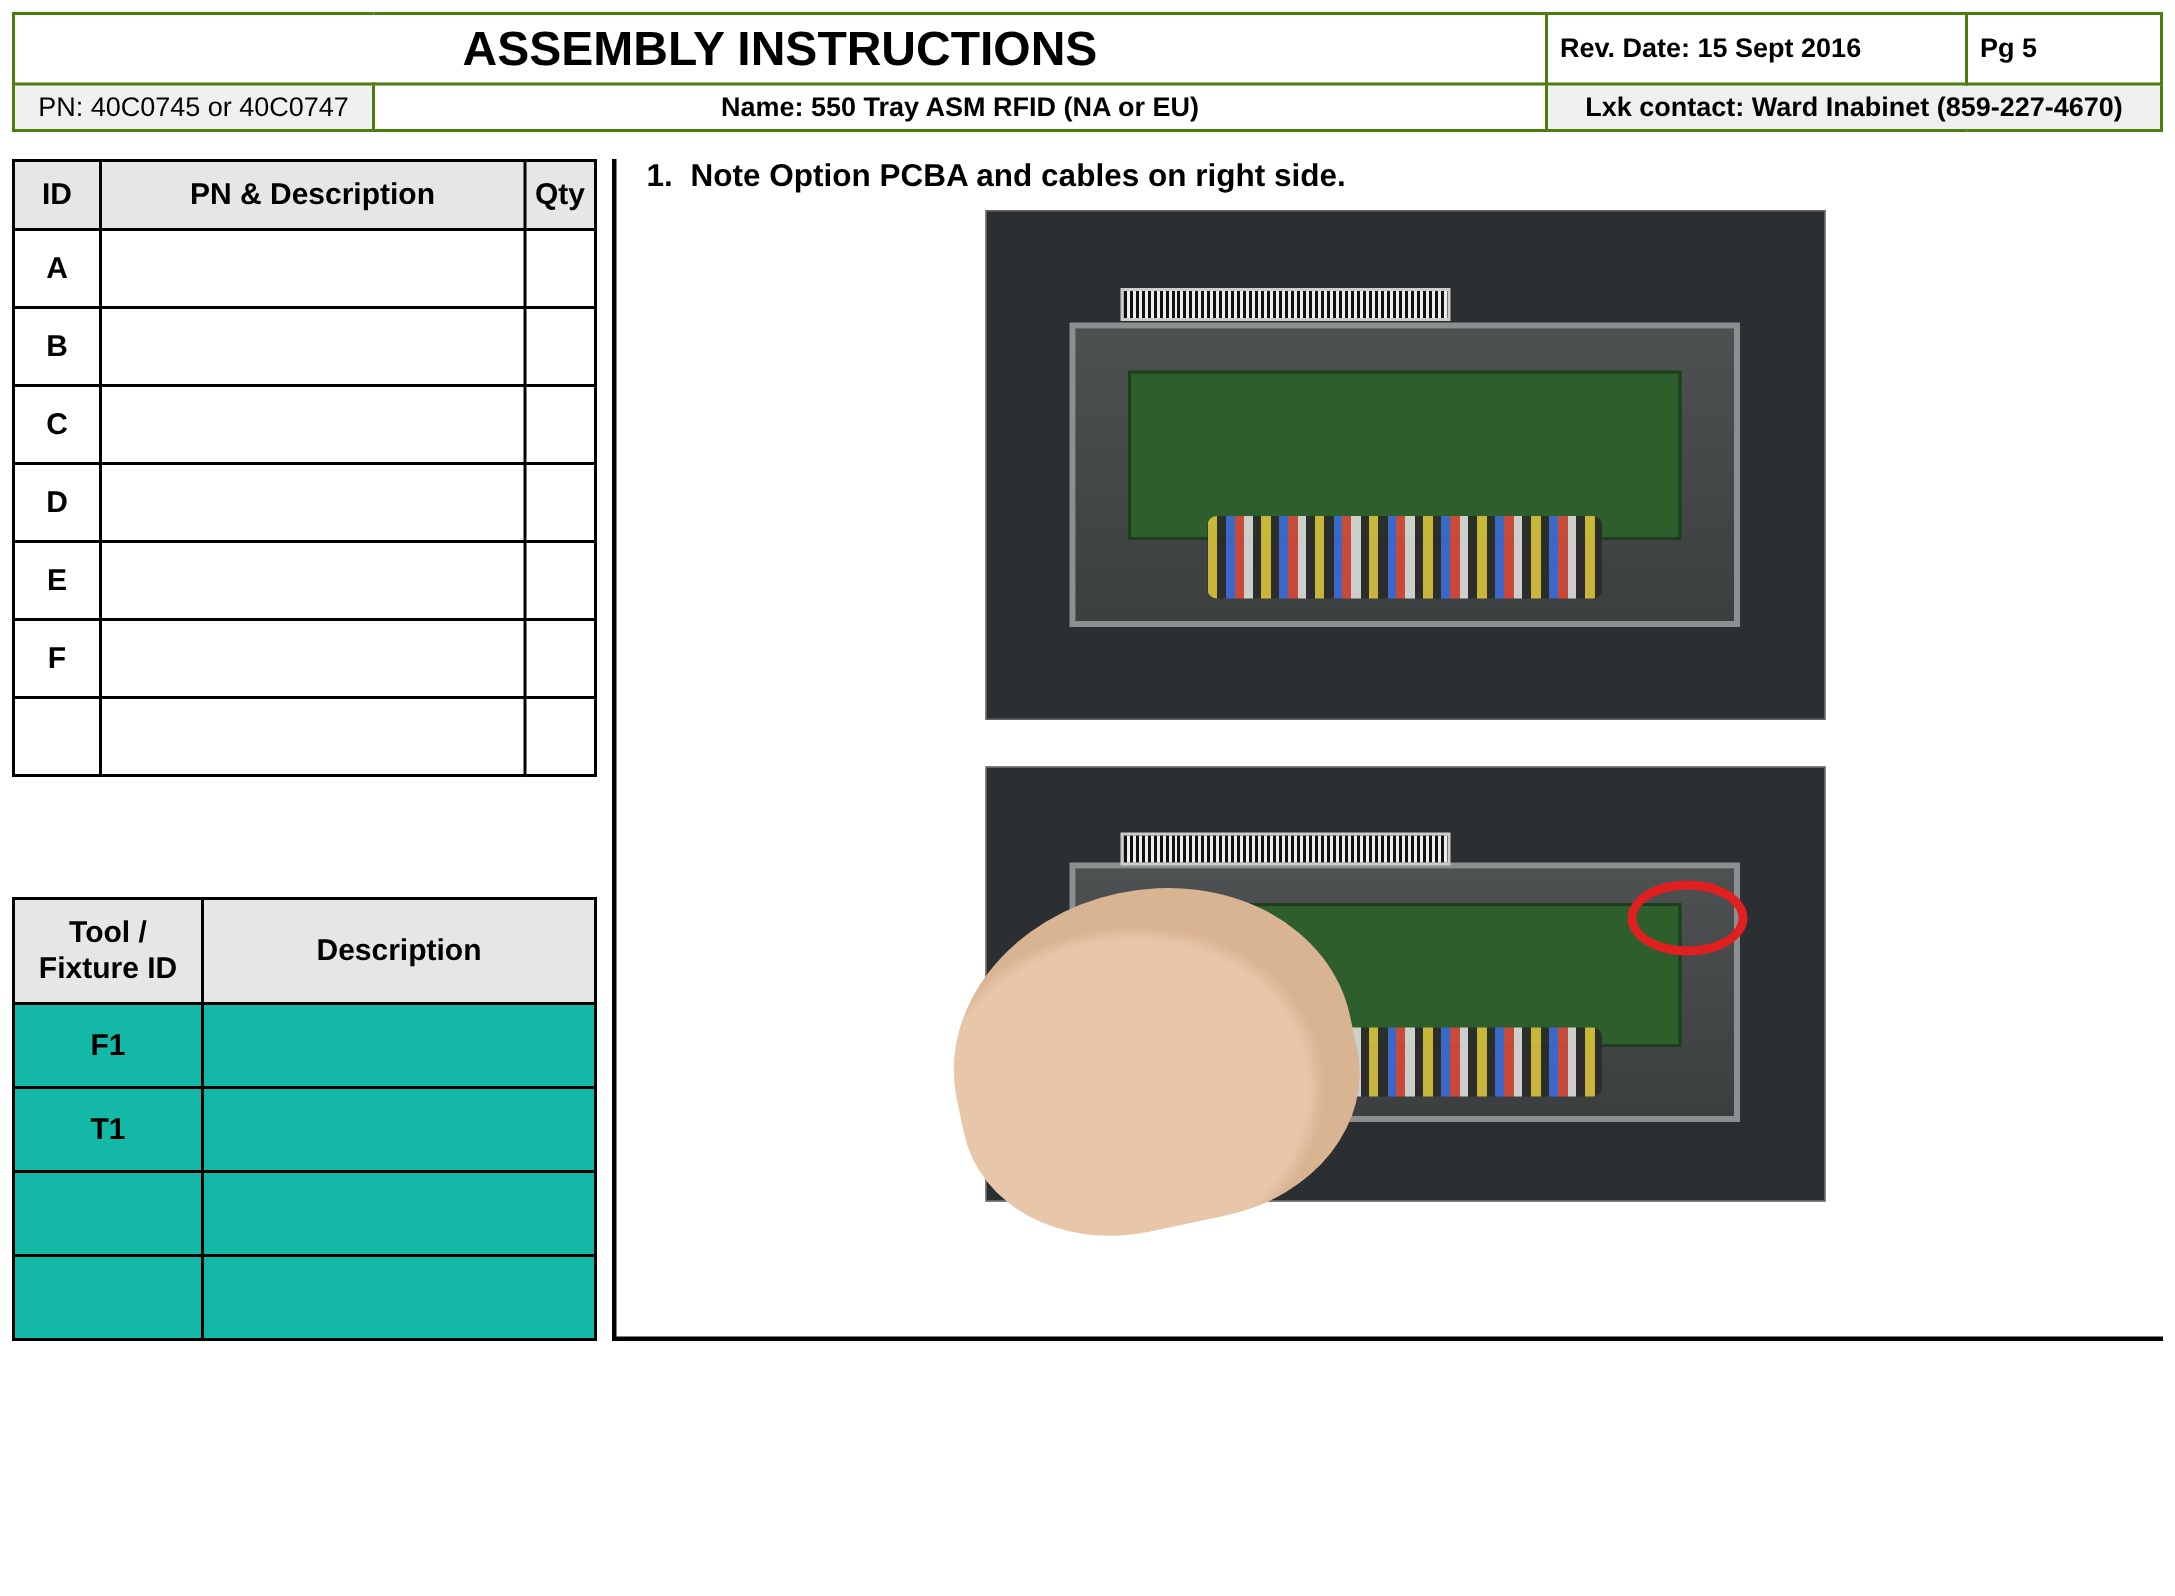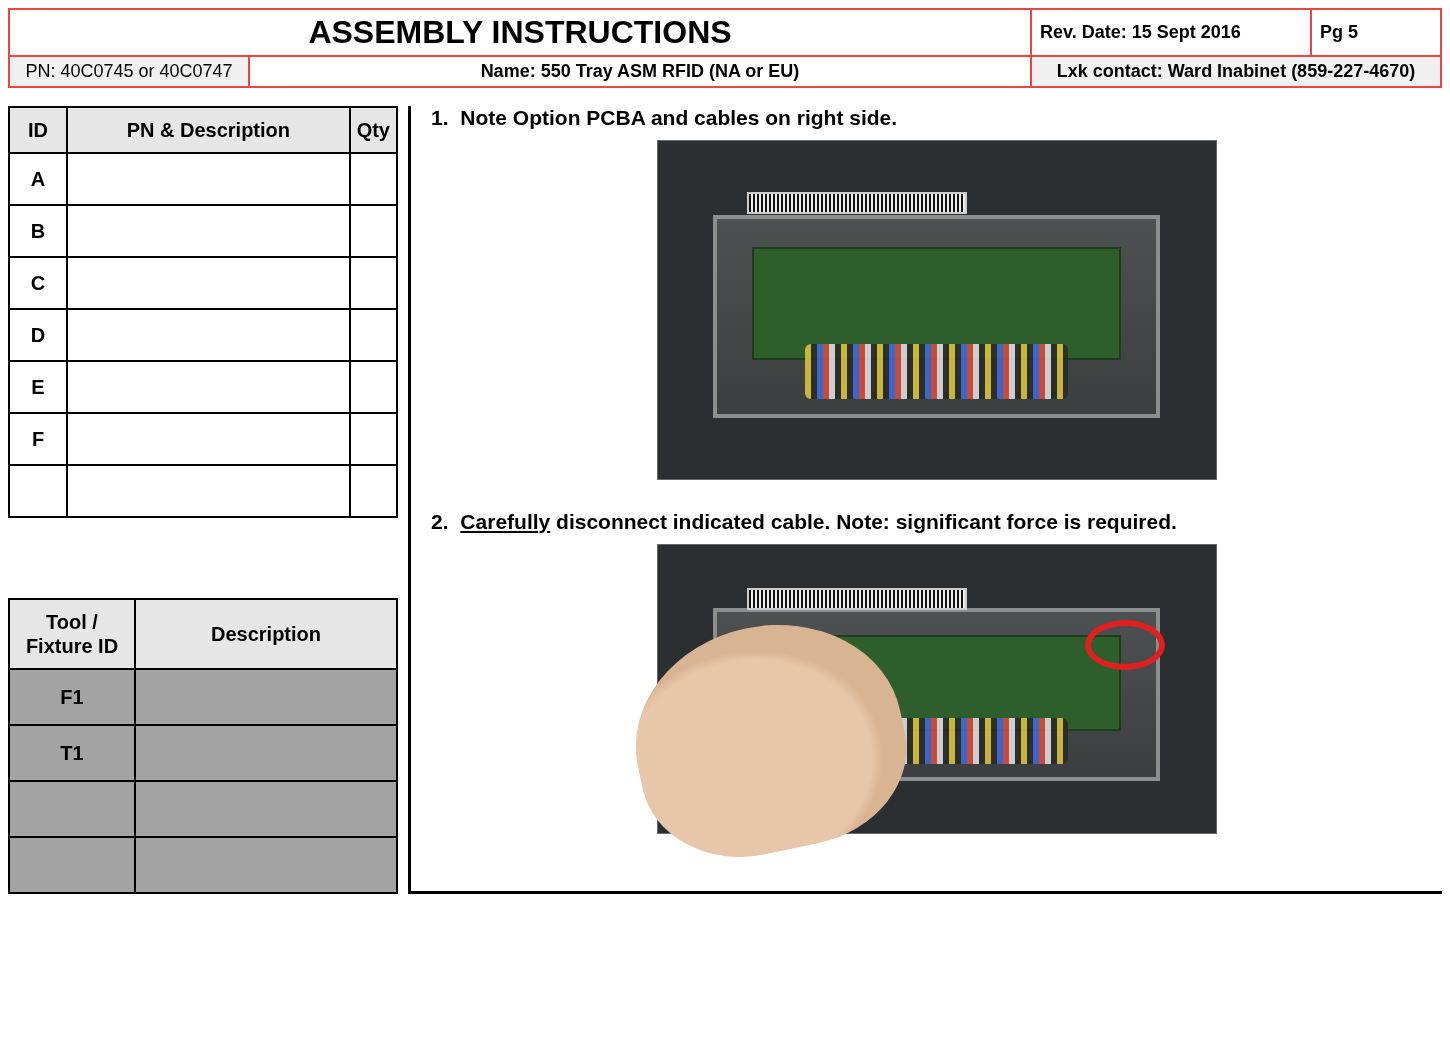--- a/index.html
+++ b/index.html
@@ -8,21 +8,21 @@
     padding: 8px;
     font-family: Arial, Helvetica, sans-serif;
     background: #fff;
     width: 1450px;
   }
   .header-table {
     width: 100%;
     border-collapse: collapse;
   }
   .header-table td {
-    border: 2px solid #ef4444;
+    border: 2px solid #4d7c0f;
     padding: 4px 8px;
     vertical-align: middle;
   }
   .title-cell {
     text-align: center;
     font-size: 32px;
     font-weight: bold;
   }
   .rev-cell, .pg-cell {
     font-size: 18px;
@@ -88,21 +88,21 @@
   .parts-table .id-col { width: 58px; }
   .parts-table .qty-col { width: 46px; }
   .tools-table { margin-top: 80px; }
   .tools-table th {
     background: #e6e6e6;
     padding: 10px 6px;
     line-height: 1.2;
   }
   .tools-table td {
     height: 56px;
-    background: #a3a3a3;
+    background: #14b8a6;
   }
   .tools-table .tool-id-col { width: 126px; }
   .step-text {
     font-size: 21px;
     font-weight: bold;
     margin: 0 0 10px 0;
   }
   .step-text .num { margin-right: 6px; }
   .step-text .underline { text-decoration: underline; }
   .photo-wrap {
@@ -270,24 +270,20 @@
     <div class="photo-wrap">
       <div class="photo p1">
         <div class="pcb-frame">
           <div class="board"></div>
           <div class="wires"></div>
         </div>
         <div class="barcode"></div>
       </div>
     </div>
 
-    <p class="step-text">
-      <span class="num">2.</span>
-      <span class="underline">Carefully</span><span> disconnect indicated cable.  Note: significant force is required.</span>
-    </p>
     <div class="photo-wrap">
       <div class="photo p2">
         <div class="pcb-frame">
           <div class="board"></div>
           <div class="wires"></div>
         </div>
         <div class="barcode"></div>
         <div class="hand"></div>
         <div class="callout-ellipse"></div>
       </div>

